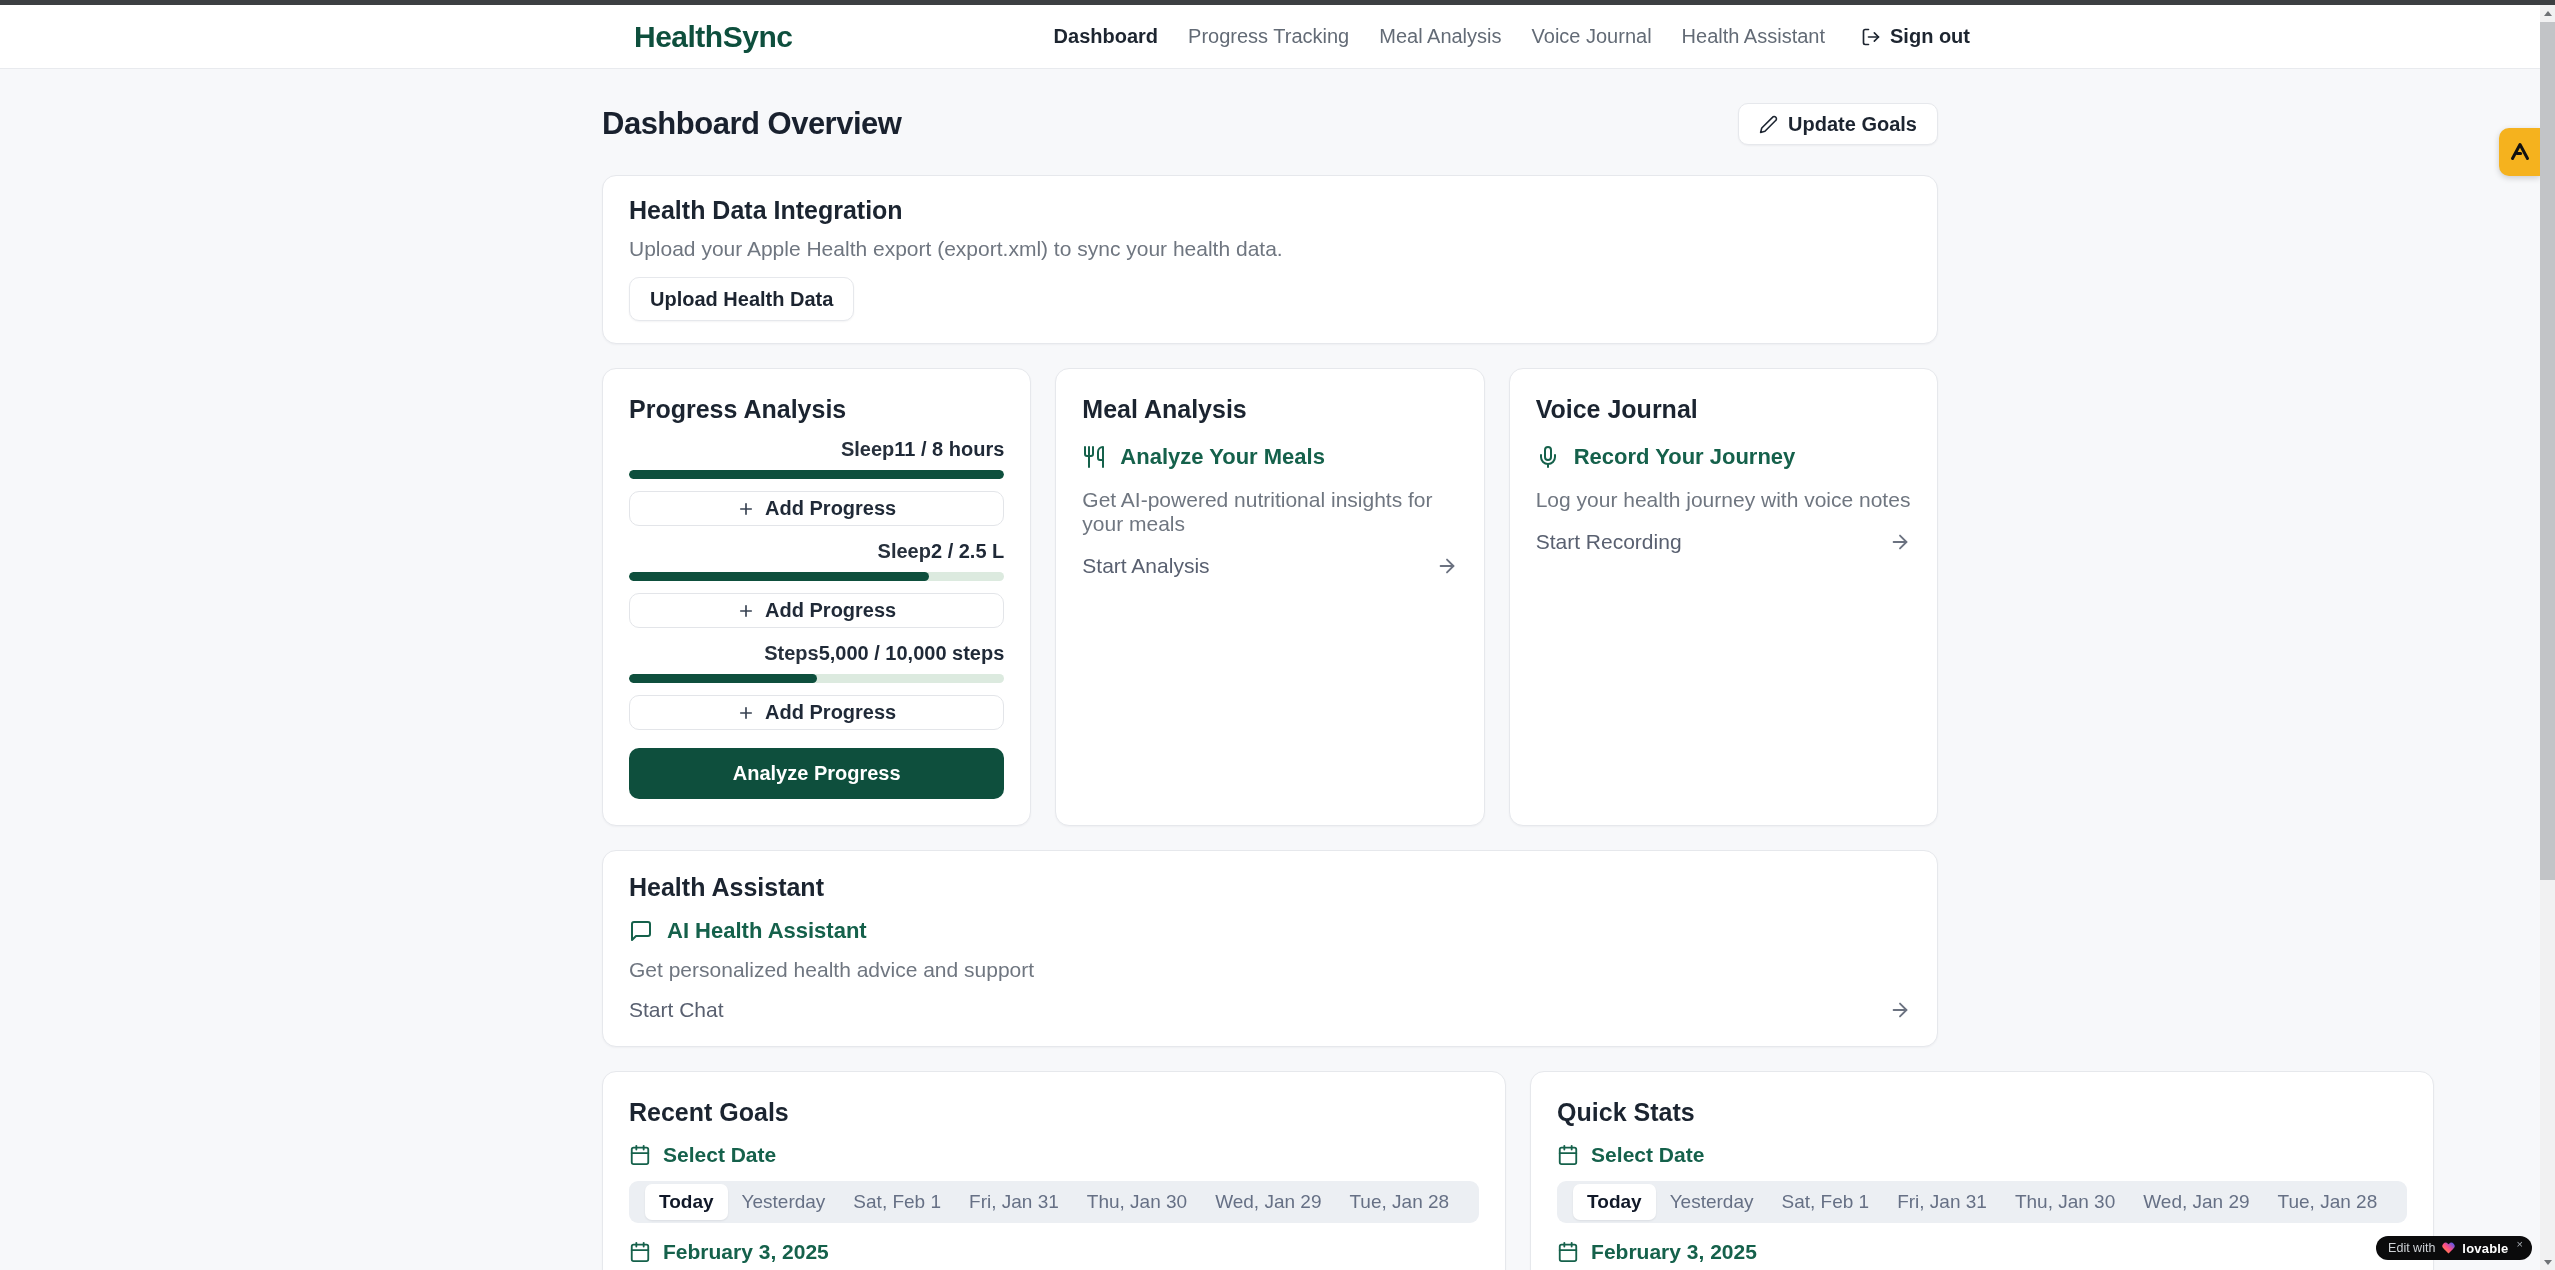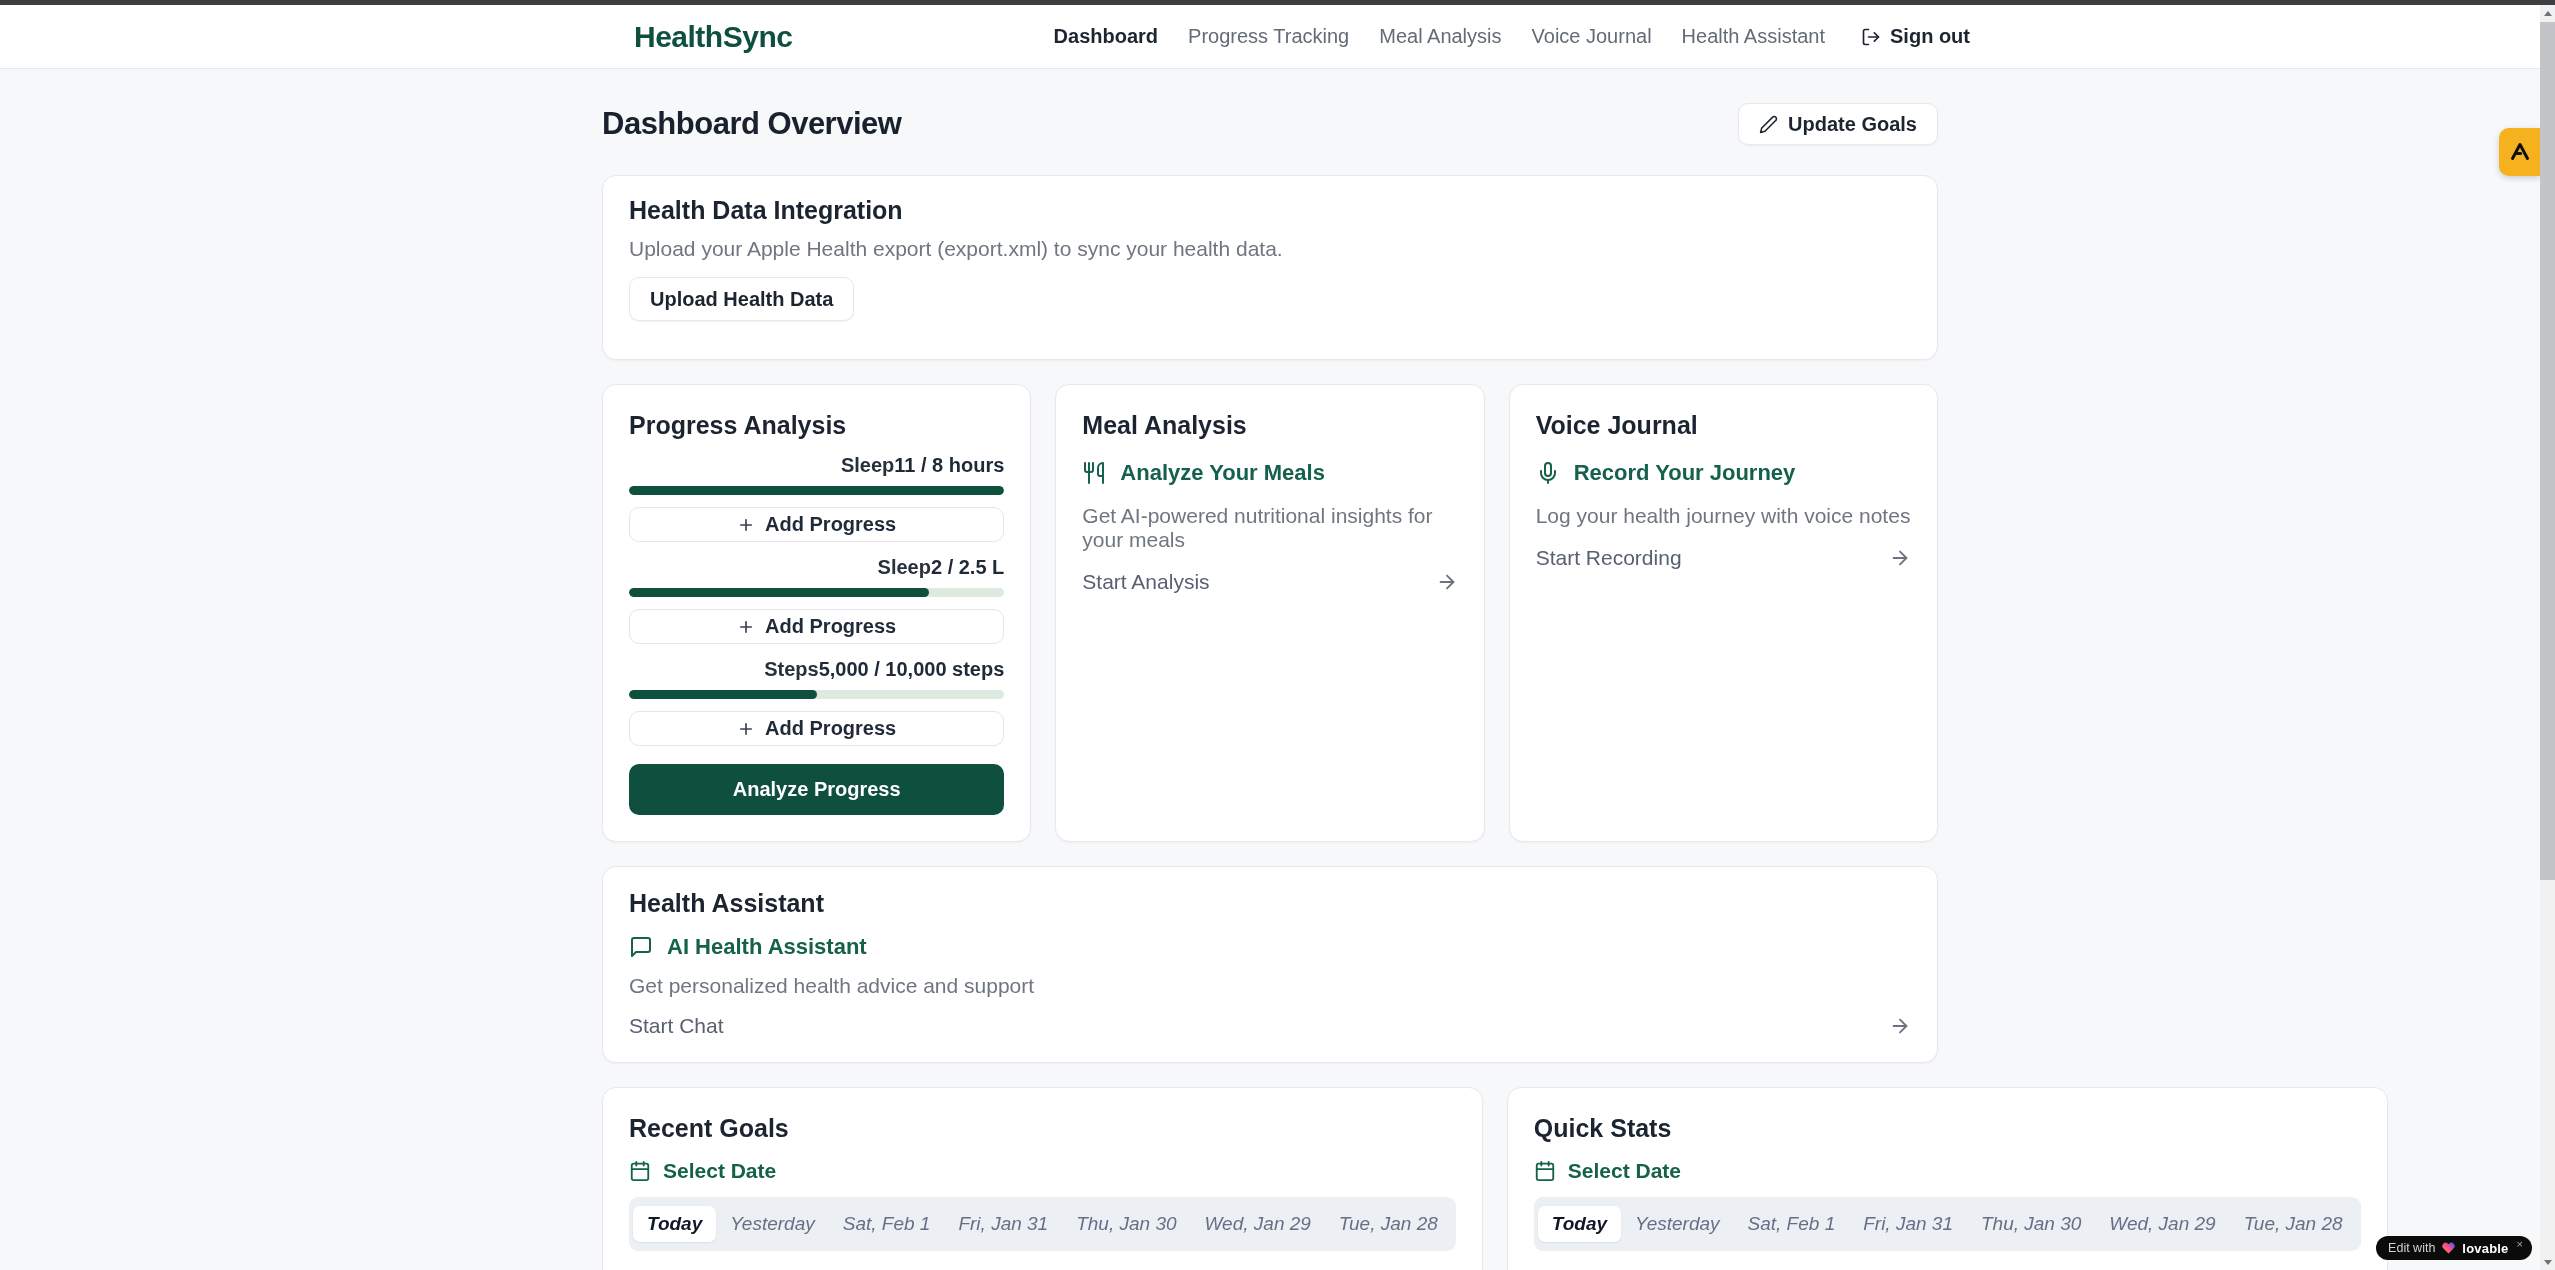--- a/index.html
+++ b/index.html
@@ -40,21 +40,21 @@
     box-shadow:0 1px 2px rgba(16,24,40,.05);
   }
 
   
   .card {
     background:#fff; border:1px solid var(--card-border,#E6E8EC); border-radius:14px;
     box-shadow:0 1px 2px rgba(16,24,40,.04);
   }
   .card h2 { font-size:25px; font-weight:700; color:#1B2430; }
 
-  .integration-card { padding:20px 26px 38px; }
+  .integration-card { padding:20px 26px 22px; }
   .integration-card p { margin-top:12px; font-size:21px; color:#6F7680; }
   .integration-card .btn-outline { margin-top:16px; height:44px; }
 
   .grid-3 { display:grid; grid-template-columns:repeat(3,1fr); gap:24px; margin-top:24px; }
   .grid-2 { display:grid; grid-template-columns:repeat(2,1fr); gap:24px; margin-top:24px; }
   .pad-card { padding:26px; }
 
   
   .metric { margin-top:14px; }
   .metric-head { display:flex; align-items:center; justify-content:flex-end; }
@@ -82,22 +82,22 @@
   .feature-action { margin-top:18px; display:flex; align-items:center; justify-content:space-between;
     font-size:21px; color:#596070; cursor:pointer; }
   .assistant-card { margin-top:24px; padding:22px 26px 24px; }
   .assistant-card .feature-link { margin-top:16px; }
   .assistant-card .feature-desc { margin-top:14px; }
   .assistant-card .feature-action { margin-top:16px; }
 
   
   .select-date { margin-top:16px; display:flex; align-items:center; gap:12px;
     font-size:21px; font-weight:600; color:var(--primary,#15614B); cursor:pointer; }
-  .tabbar { margin-top:14px; background:var(--tab-bg,#ECEFF3); border-radius:9px; padding:4px;
-    display:flex; align-items:center; justify-content:space-between; height:54px;font-style:italic; }
+  .tabbar { margin-top:14px; background:var(--tab-bg,#ECEFF3); border-radius:9px; padding:16px;
+    display:flex; align-items:center; justify-content:space-between; height:42px; }
   .tab { font-size:19px; color:#667085; padding:7px 14px; border-radius:7px; cursor:pointer; white-space:nowrap; }
   .tab.active { background:#fff; color:#101828; font-weight:600; box-shadow:0 1px 2px rgba(16,24,40,.08); }
   .current-date { margin-top:17px; display:flex; align-items:center; gap:12px;
     font-size:21px; font-weight:600; color:var(--primary,#15614B); }
 
   
   .scrollbar { position:absolute; top:5px; right:0; width:15px; height:1265px; background:#F1F1F2; }
   .sb-btn { position:absolute; left:0; width:15px; height:16px; display:flex; align-items:center; justify-content:center; cursor:pointer; }
   .sb-up { top:0; } .sb-down { bottom:0; }
   .tri-up { width:0; height:0; border-left:4px solid transparent; border-right:4px solid transparent; border-bottom:5px solid #6F7276; }

